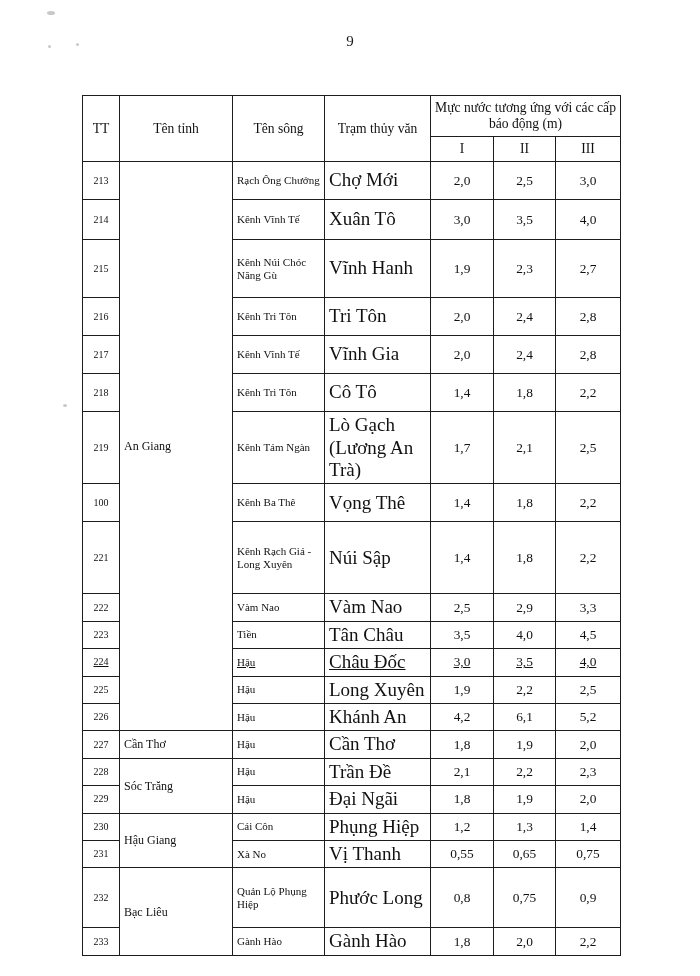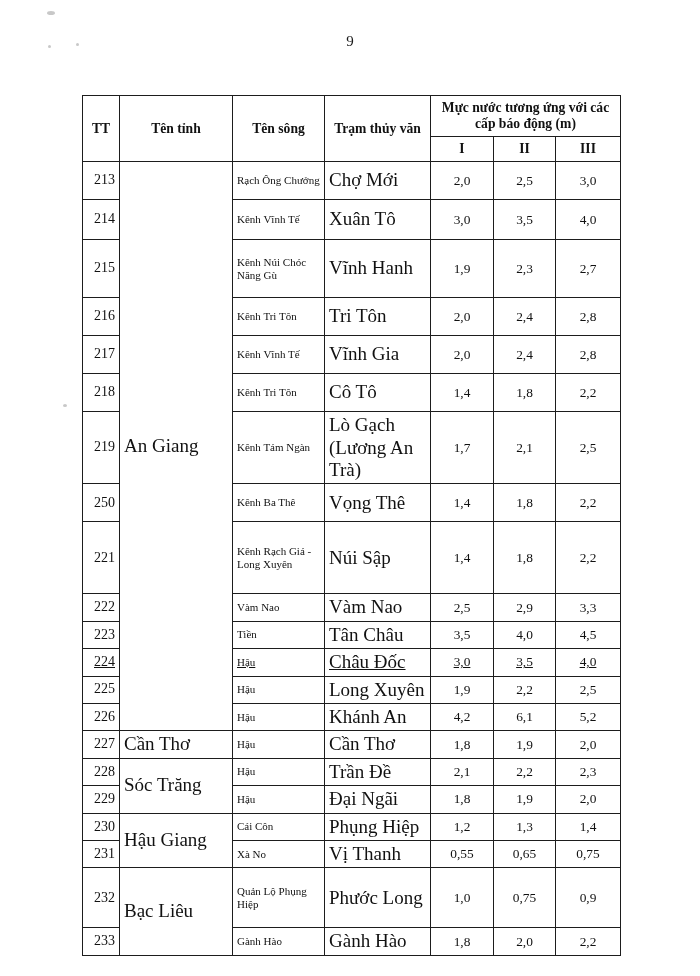--- a/index.html
+++ b/index.html
@@ -53,45 +53,45 @@
   table.doc th,
   table.doc td {
     border: 1px solid #1d1d1d;
     padding: 2px 4px;
     vertical-align: middle;
     line-height: 1.18;
     color: #111;
   }
   table.doc thead th {
     text-align: center;
-    font-weight: bold;
+    font-weight: normal;
     font-size: 13.6px;
     padding: 4px 3px;
   }
   th.hd-span {
     font-size: 13.4px;
     line-height: 1.2;
   }
   
   col.c-tt     { width: 37px; }
   col.c-prov   { width: 113px; }
   col.c-river  { width: 92px; }
   col.c-stat   { width: 106px; }
   col.c-lvl    { width: 63px; }
   col.c-lvl2   { width: 62px; }
   col.c-lvl3   { width: 65px; }
 
   td.tt {
-    text-align: right;
-    font-size: 14px;
+    text-align: center;
+    font-size: 10px;
   }
   td.prov {
     text-align: left;
     padding-left: 8px;
-    font-size: 19px;
+    font-size: 12px;
   }
   td.river {
     text-align: left;
     padding-left: 5px;
     font-size: 11px;
   }
   td.stat {
     text-align: left;
     padding-left: 5px;
     font-size: 19px;
@@ -190,21 +190,21 @@
           </tr>
           <tr style="height: 42px;">
             <td class="tt">219</td>
             <td class="river">Kênh Tám Ngàn</td>
             <td class="stat">Lò Gạch (Lương An Trà)</td>
             <td class="val">1,7</td>
             <td class="val">2,1</td>
             <td class="val">2,5</td>
           </tr>
           <tr style="height: 38px;">
-            <td class="tt">250</td>
+            <td class="tt">100</td>
             <td class="river">Kênh Ba Thê</td>
             <td class="stat">Vọng Thê</td>
             <td class="val">1,4</td>
             <td class="val">1,8</td>
             <td class="val">2,2</td>
           </tr>
           <tr style="height: 72px;">
             <td class="tt">221</td>
             <td class="river">Kênh Rạch Giá - Long Xuyên</td>
             <td class="stat">Núi Sập</td>
@@ -293,21 +293,21 @@
             <td class="stat">Vị Thanh</td>
             <td class="val">0,55</td>
             <td class="val">0,65</td>
             <td class="val">0,75</td>
           </tr>
           <tr style="height: 60px;">
             <td class="tt">232</td>
             <td class="prov" rowspan="2">Bạc Liêu</td>
             <td class="river">Quản Lộ Phụng Hiệp</td>
             <td class="stat">Phước Long</td>
-            <td class="val">1,0</td>
+            <td class="val">0,8</td>
             <td class="val">0,75</td>
             <td class="val">0,9</td>
           </tr>
           <tr style="height: 22px;">
             <td class="tt">233</td>
             <td class="river">Gành Hào</td>
             <td class="stat">Gành Hào</td>
             <td class="val">1,8</td>
             <td class="val">2,0</td>
             <td class="val">2,2</td>

